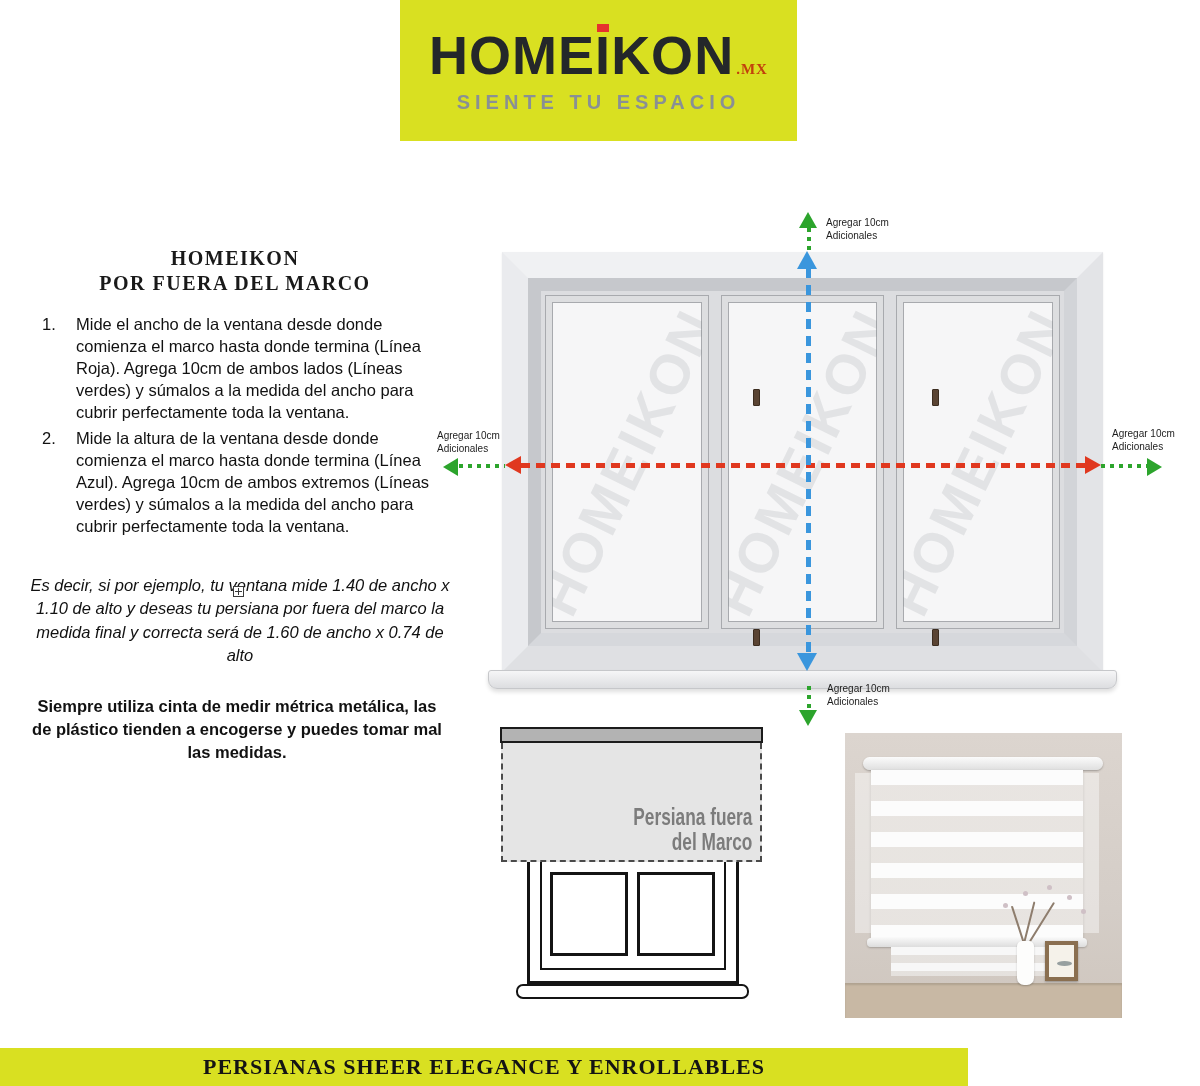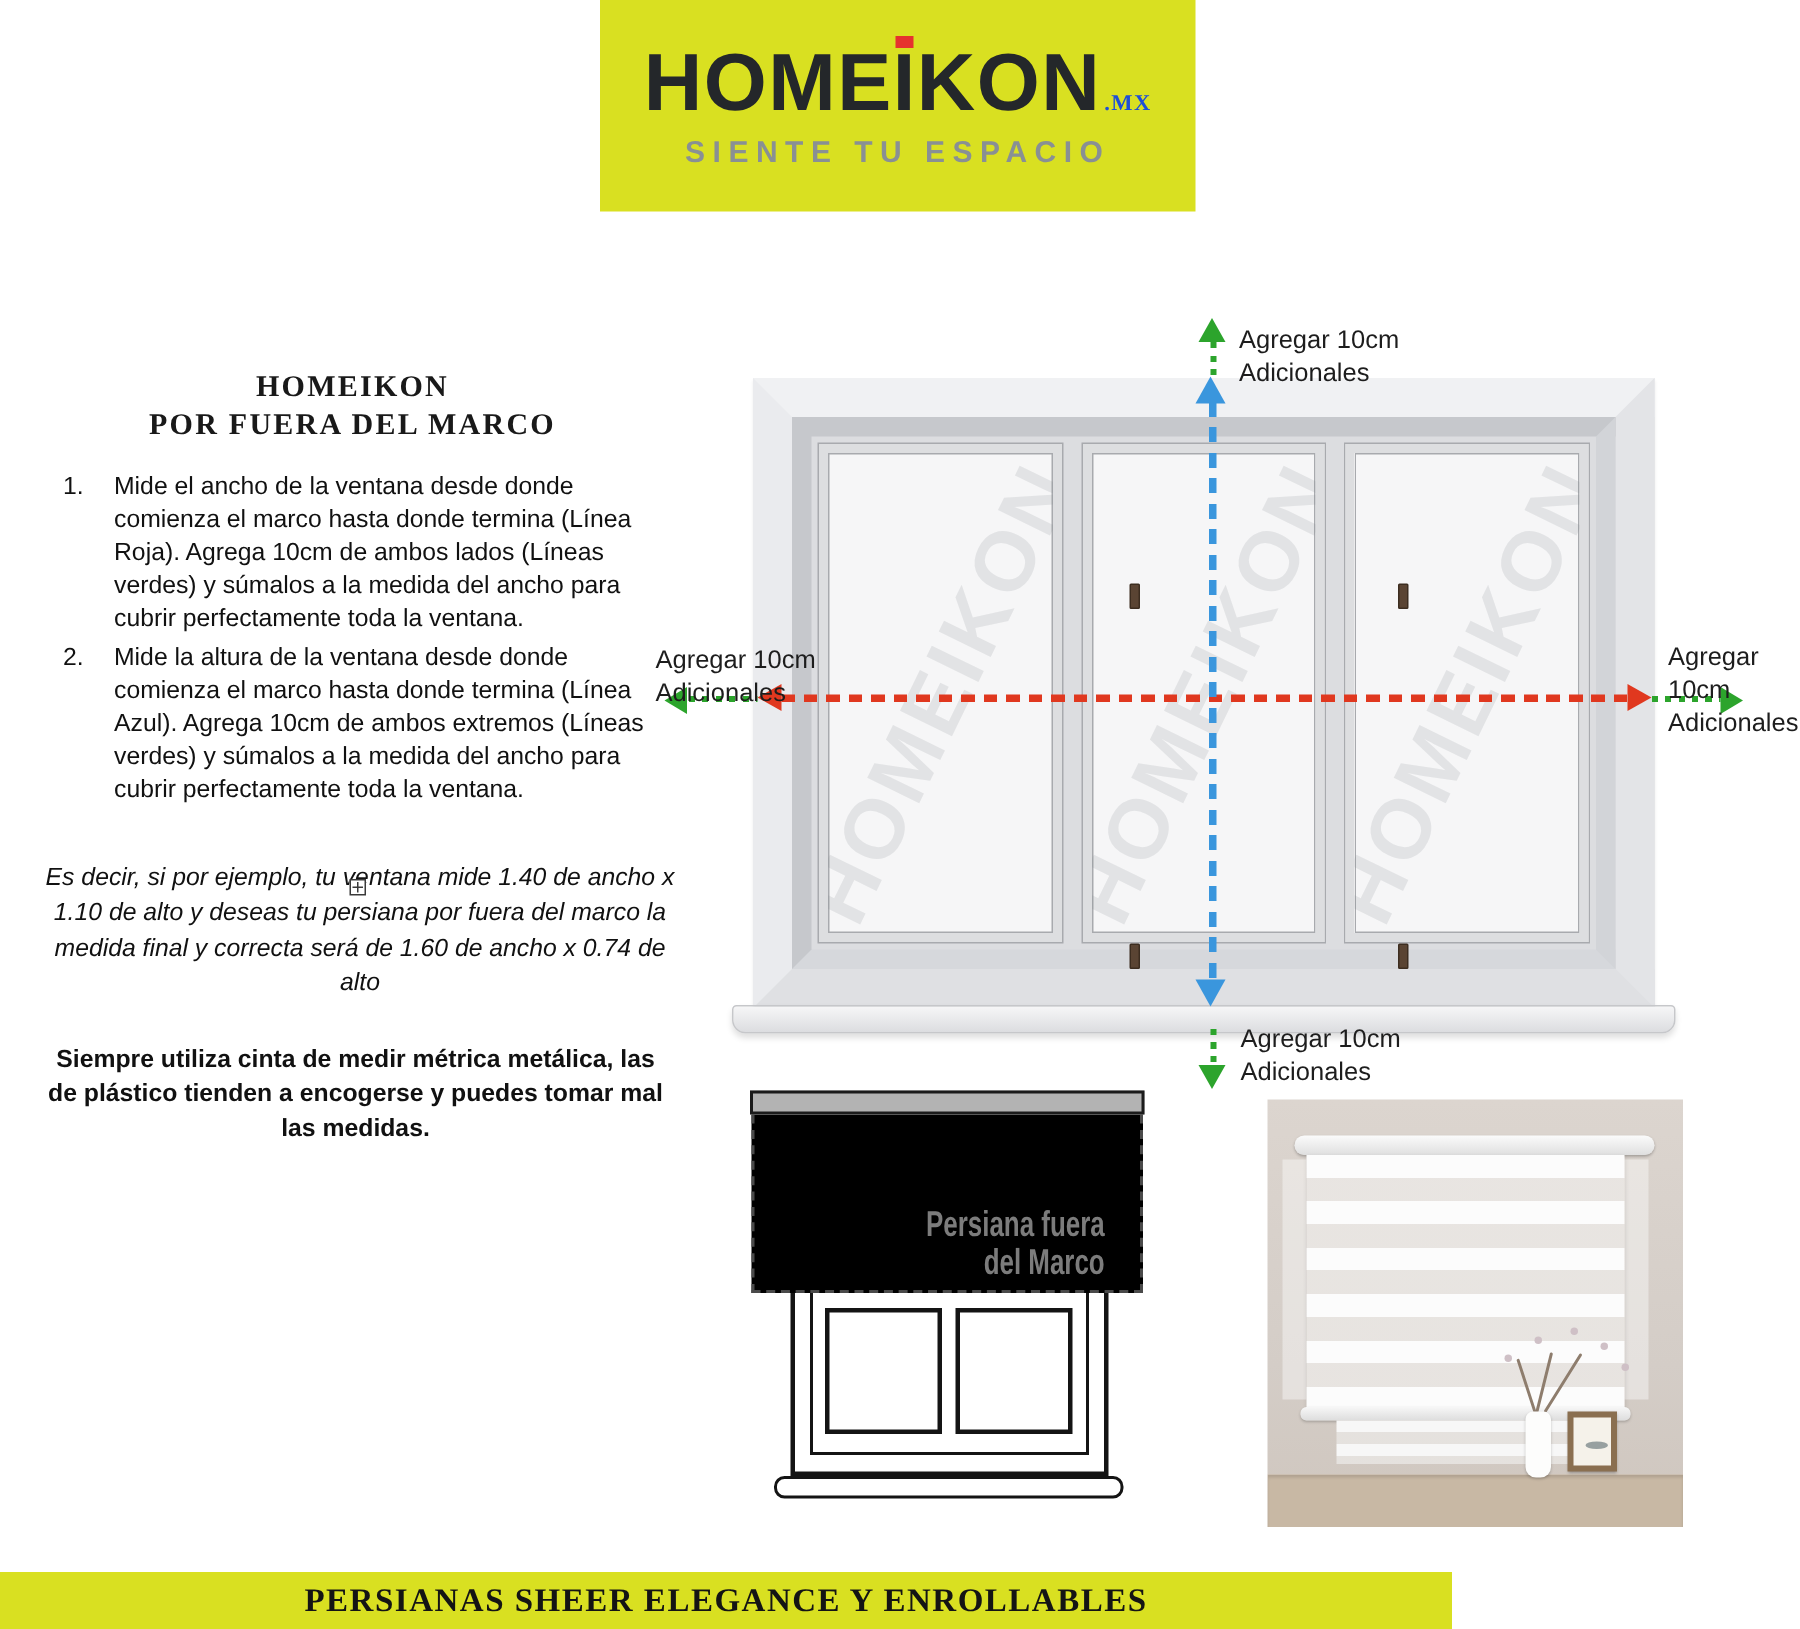--- a/index.html
+++ b/index.html
@@ -9,21 +9,21 @@
     font-family:"Liberation Sans", sans-serif; color:#1c1c1c; overflow:hidden;
   }
 
   
   .logo-block{ position:absolute; left:400px; top:0; width:397px; height:141px;
     background:#d9e021; display:flex; flex-direction:column; align-items:center; justify-content:center; }
   .logo-line{ display:flex; align-items:baseline; font-weight:800; color:#24272a;
     font-size:54px; letter-spacing:1px; line-height:1; }
   .logo-i{ position:relative; display:inline-block; }
   .logo-i::before{ content:""; position:absolute; left:2px; right:2px; top:-4px; height:8px; background:#e6322e; }
-  .logo-domain{ font-family:"Liberation Serif", serif; font-weight:700; font-size:15px; margin-left:2px; color:#1d4ed8; }
+  .logo-domain{ font-family:"Liberation Serif", serif; font-weight:700; font-size:15px; margin-left:2px; color:#c2410c; }
   .logo-tagline{ margin-top:9px; font-size:20px; letter-spacing:5px; font-weight:700; color:#899094; }
 
   
   .banner{ position:absolute; background:#d9e021; display:flex; align-items:center; justify-content:center;
     font-family:"Liberation Serif", serif; font-weight:700; color:#141414; }
   .banner-top{ left:50px; top:151px; width:1100px; height:41px; font-size:21px; letter-spacing:.5px; }
   .banner-bottom{ left:0; top:1048px; width:968px; height:38px; font-size:22px; letter-spacing:1px; }
 
   
   .col-heading{ position:absolute; left:30px; top:246px; width:410px; text-align:center;
@@ -70,34 +70,34 @@
   .gv-top{ top:228px; height:25px; } .gv-bottom{ top:686px; height:26px; }
   .tri{ position:absolute; width:0; height:0; }
   .tri-red-left{ left:505px; top:456px; border-top:9px solid transparent; border-bottom:9px solid transparent; border-right:16px solid #e0381f; }
   .tri-red-right{ left:1085px; top:456px; border-top:9px solid transparent; border-bottom:9px solid transparent; border-left:16px solid #e0381f; }
   .tri-green-left{ left:443px; top:458px; border-top:9px solid transparent; border-bottom:9px solid transparent; border-right:15px solid #2ca42c; }
   .tri-green-right{ left:1147px; top:458px; border-top:9px solid transparent; border-bottom:9px solid transparent; border-left:15px solid #2ca42c; }
   .tri-blue-up{ left:797px; top:251px; border-left:10px solid transparent; border-right:10px solid transparent; border-bottom:18px solid #3a96dd; }
   .tri-blue-down{ left:797px; top:653px; border-left:10px solid transparent; border-right:10px solid transparent; border-top:18px solid #3a96dd; }
   .tri-green-up{ left:799px; top:212px; border-left:9px solid transparent; border-right:9px solid transparent; border-bottom:16px solid #2ca42c; }
   .tri-green-down{ left:799px; top:710px; border-left:9px solid transparent; border-right:9px solid transparent; border-top:16px solid #2ca42c; }
-  .measure-label{ position:absolute; font-size:17px; line-height:1.3; color:#1d1d1d; }
+  .measure-label{ position:absolute; font-size:10px; line-height:1.3; color:#1d1d1d; }
   .ml-top{ left:826px; top:216px; } .ml-left{ left:437px; top:429px; }
   .ml-right{ left:1112px; top:427px; } .ml-bottom{ left:827px; top:682px; }
 
   
   .ld-win-outer{ position:absolute; left:527px; top:746px; width:212px; height:238px; border:3px solid #141414; background:#fff; }
   .ld-win-inner{ position:absolute; left:540px; top:760px; width:186px; height:210px; border:2px solid #141414; background:#fff; }
   .ld-pane{ position:absolute; top:872px; width:78px; height:84px; border:3px solid #141414; background:#fff; }
   .ld-pane-1{ left:550px; } .ld-pane-2{ left:637px; }
   .ld-sill{ position:absolute; left:516px; top:984px; width:233px; height:15px; border:2px solid #141414; border-radius:7px; background:#fff; }
   .ld-cassette{ position:absolute; left:500px; top:727px; width:263px; height:16px; background:#b3b3b3; border:2px solid #1b1b1b; z-index:3; }
-  .ld-blind{ position:absolute; left:501px; top:743px; width:261px; height:119px; background:#000000;
+  .ld-blind{ position:absolute; left:501px; top:743px; width:261px; height:119px; background:#e5e5e5;
     border-left:2px dashed #4a4a4a; border-right:2px dashed #4a4a4a; border-bottom:2px dashed #4a4a4a; z-index:2;
-    display:flex; flex-direction:column; justify-content:flex-end; align-items:flex-end; padding:6px 24px; }
+    display:flex; flex-direction:column; justify-content:flex-end; align-items:flex-end; padding:6px 8px; }
   .ld-caption{ text-align:right; font-weight:700; font-size:24px; line-height:1.02; color:#7c7c7c;
     transform:scaleX(.72); transform-origin:100% 50%; white-space:nowrap; }
 
   
   .photo{ position:absolute; left:845px; top:733px; width:277px; height:285px; overflow:hidden;
     background:linear-gradient(180deg,#dcd5cf 0%,#d4cdc7 62%,#cfc6be 100%); }
   .ph-headrail{ position:absolute; left:18px; top:24px; width:240px; height:13px;
     background:linear-gradient(#fbfbfb,#dfdfdf); border-radius:7px; box-shadow:0 1px 2px rgba(0,0,0,.28); }
   .ph-blind{ position:absolute; left:26px; top:37px; width:212px; height:168px;
     background:repeating-linear-gradient(180deg,#fcfcfc 0 15px, rgba(235,232,229,.85) 15px 31px);

